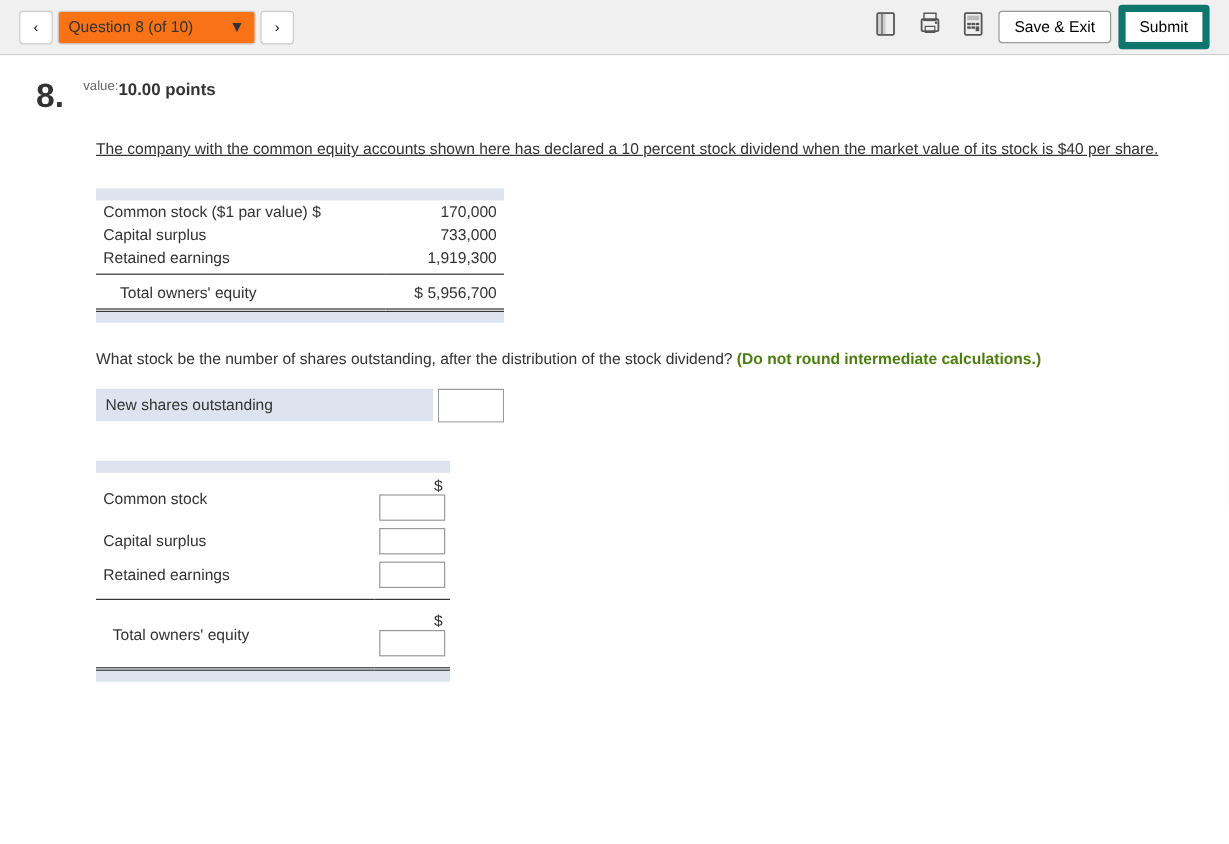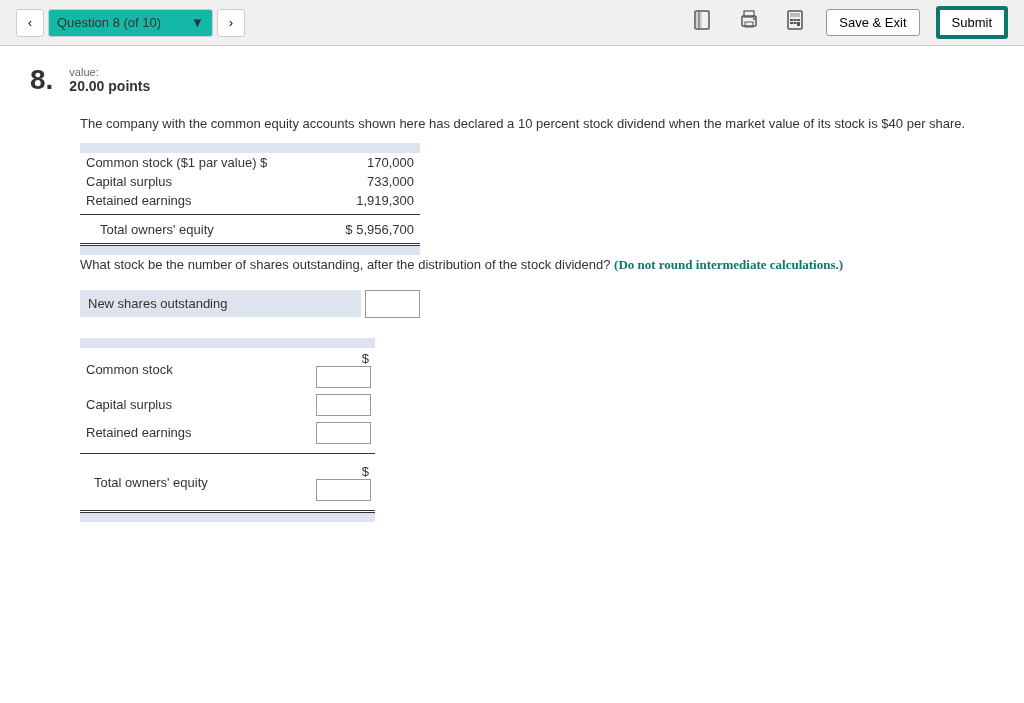--- a/index.html
+++ b/index.html
@@ -28,53 +28,53 @@
       height: 28px;
       cursor: pointer;
       display: flex;
       align-items: center;
       justify-content: center;
       font-size: 12px;
     }
     .nav-question-dropdown {
       display: flex;
       align-items: center;
-      background: #14b8a6;
+      background: #f97316;
       border: 1px solid #ccc;
       border-radius: 3px;
       padding: 4px 8px;
       gap: 30px;
       height: 28px;
       cursor: pointer;
     }
     .nav-right {
       display: flex;
       align-items: center;
-      gap: 16px;
+      gap: 6px;
       justify-content: space-between;
     }
     .icon-btn {
       background: none;
       border: none;
       cursor: pointer;
       padding: 4px;
       font-size: 18px;
       color: #555;
     }
     .btn-save {
       background: white;
       border: 1px solid #999;
       border-radius: 3px;
       padding: 5px 12px;
       cursor: pointer;
       font-size: 13px;
     }
     .btn-submit {
       background: white;
-      border: 4px solid #0f766e;
+      border: 6px solid #0f766e;
       border-radius: 3px;
       padding: 5px 12px;
       cursor: pointer;
       font-size: 13px;
     }
 
     
     .main-content {
       background: white;
       padding: 20px 30px 40px 30px;
@@ -89,46 +89,49 @@
       margin-bottom: 20px;
     }
     .question-number {
       font-size: 28px;
       font-weight: bold;
       color: #333;
       line-height: 1;
     }
     .question-meta {
       display: flex;
-      flex-direction: column;
+      flex-direction: row;
+      text-align: right;
     }
     .question-value-label {
       font-size: 11px;
       color: #666;
     }
     .question-points {
       font-size: 14px;
       font-weight: bold;
     }
 
     
     .question-body {
       margin-left: 50px;
     }
 
     .question-text {
       text-align: justify;
       line-height: 1.6;
-      margin-bottom: 8px;
-      font-size: 13px;
+      margin-bottom: 22px;
+      font-size: 13px;
+      text-decoration: underline;
     }
 
     
     .equity-table {
       width: 340px;
+      margin-bottom: 20px;
       border-collapse: collapse;
     }
     .equity-table .header-row td {
       background: #dde3ef;
       height: 10px;
       padding: 4px 0;
     }
     .equity-table td {
       padding: 2px 4px;
       font-size: 13px;
@@ -158,31 +161,30 @@
     }
 
     
     .question2-text {
       text-align: justify;
       line-height: 1.6;
       margin-bottom: 14px;
       font-size: 13px;
     }
     .highlight-red {
-      color: #0f766e;
+      color: #4d7c0f;
       font-weight: bold;
-      font-family: Liberation Serif, serif;
     }
 
     
     .new-shares-row {
       display: flex;
       align-items: center;
       width: 340px;
-      margin-bottom: 20px;
+      margin-bottom: 32px;
     }
     .new-shares-label-cell {
       background: #dde3ef;
       padding: 6px 8px;
       flex: 1;
       font-size: 13px;
     }
     .new-shares-input-cell {
       background: white;
       border: 1px solid #999;
@@ -299,21 +301,21 @@
     <button class="btn-submit">Submit</button>
   </div>
 </div>
 
 <div class="main-content">
 
   <div class="question-header">
     <div class="question-number">8.</div>
     <div class="question-meta">
       <span class="question-value-label">value:</span>
-      <span class="question-points">20.00 points</span>
+      <span class="question-points">10.00 points</span>
     </div>
   </div>
 
   <div class="question-body">
 
     <p class="question-text">The company with the common equity accounts shown here has declared a 10 percent stock dividend when the market value of its stock is $40 per share.</p>
 
     <table class="equity-table">
       <tbody>
           <tr class="header-row">

